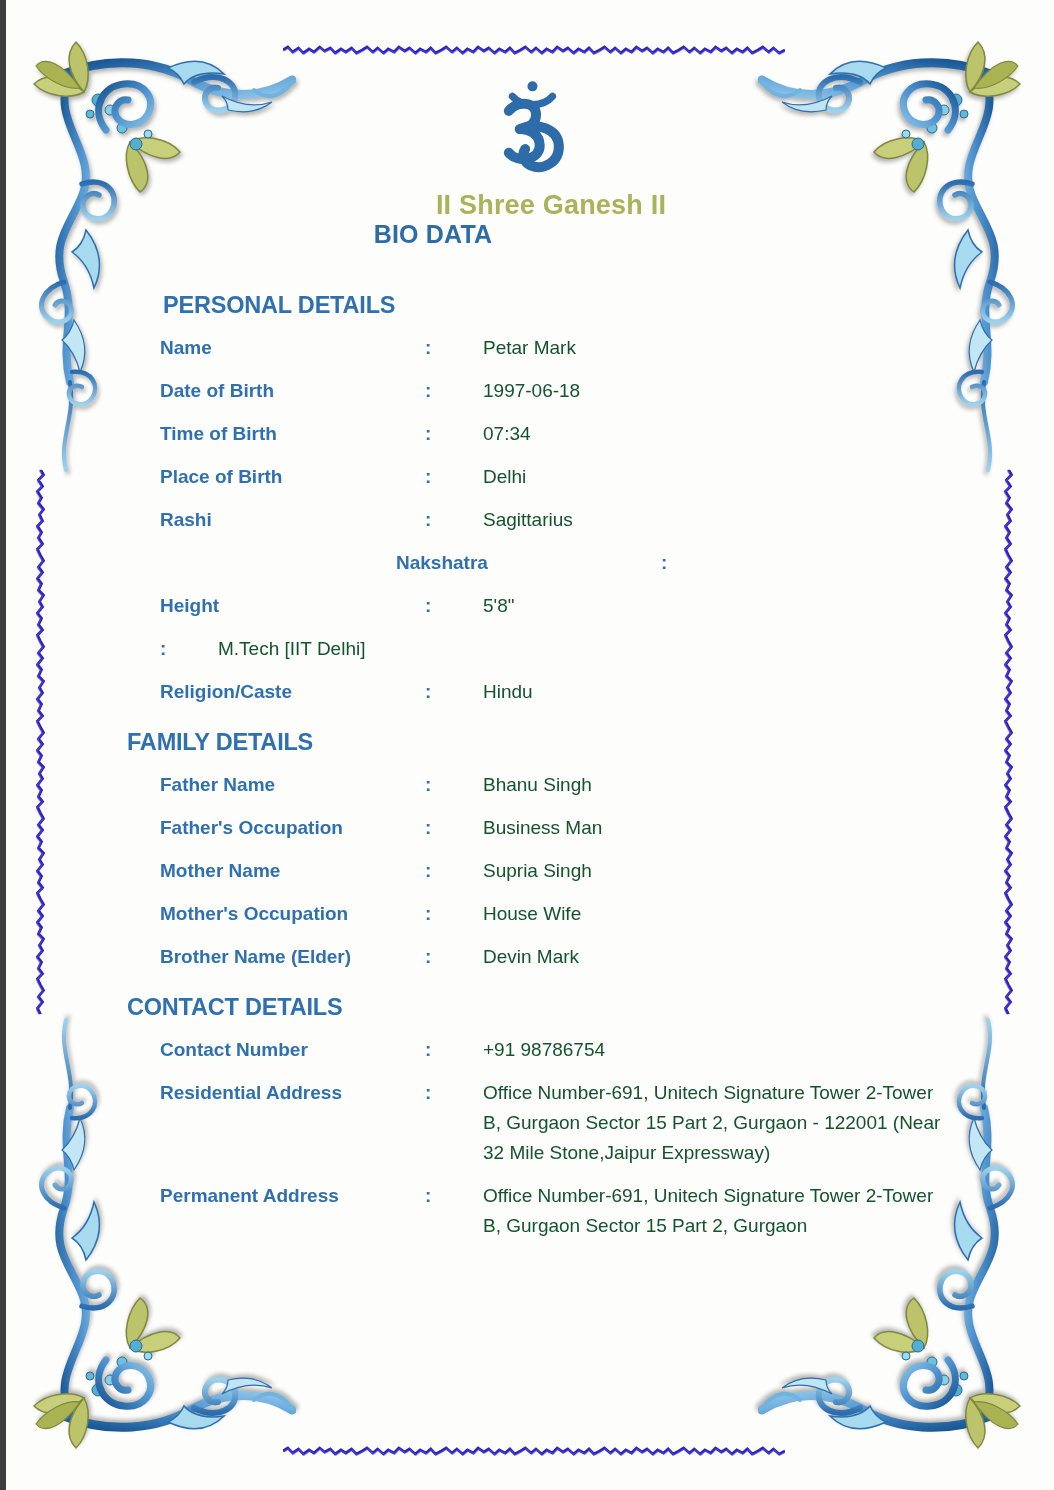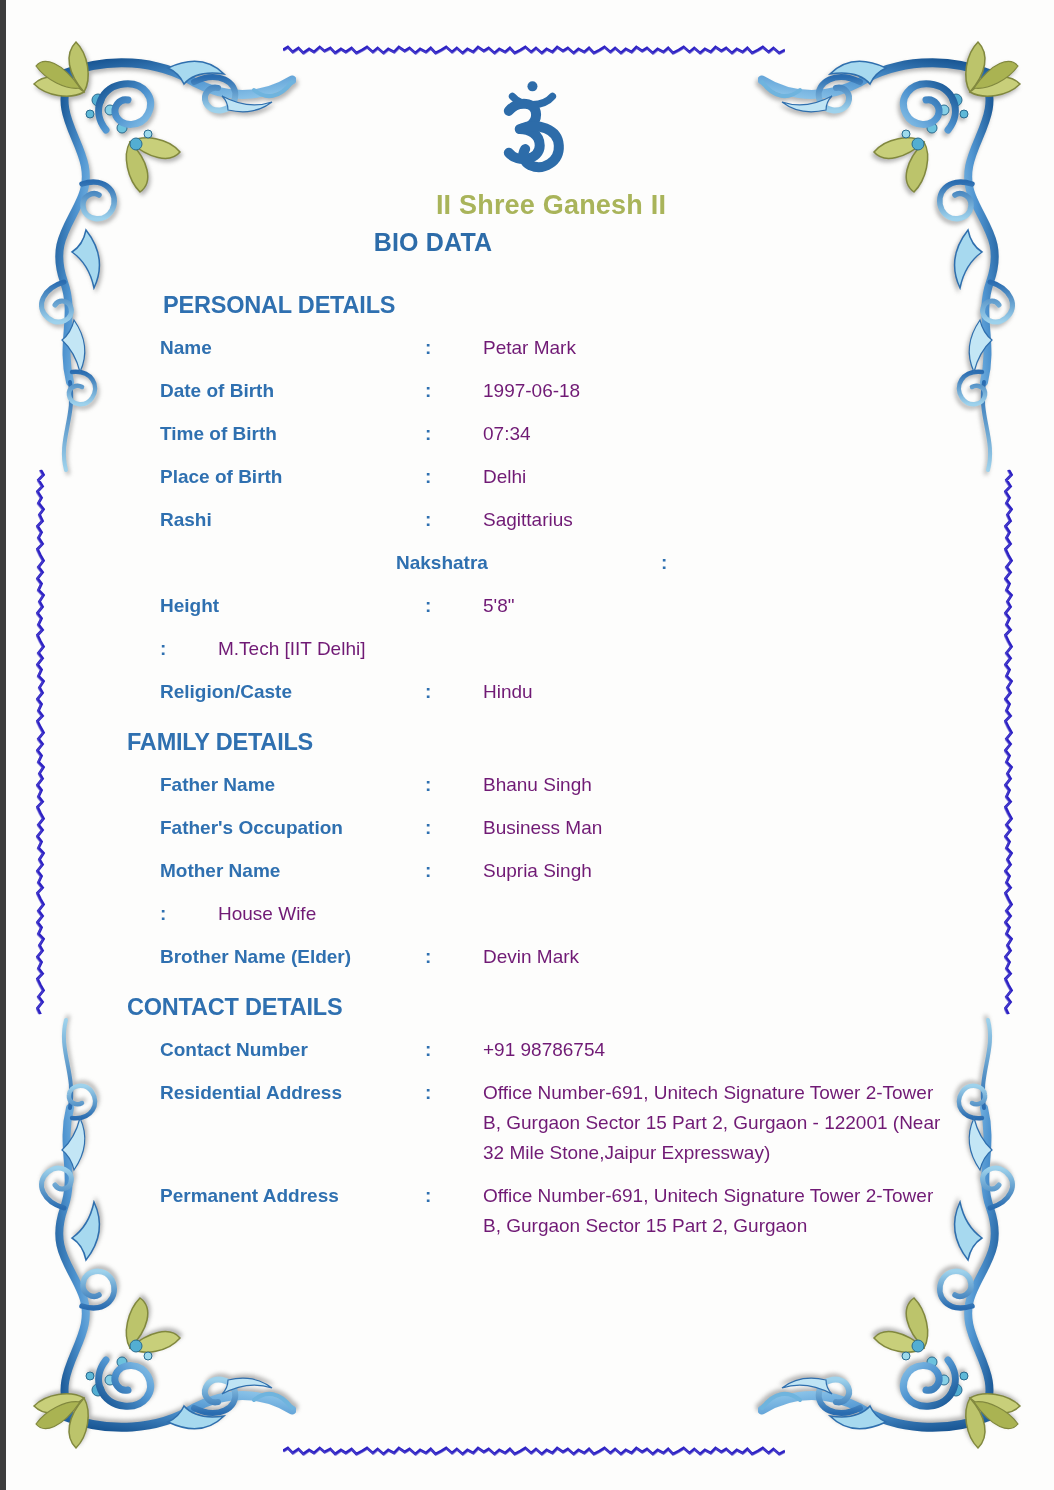--- a/index.html
+++ b/index.html
@@ -27,36 +27,36 @@
   .squiggle.bottom{left:283px;top:1446px;width:502px;height:10px;}
   .squiggle.left{left:-232px;top:737px;width:545px;height:10px;transform:rotate(90deg);}
   .squiggle.right{left:736px;top:737px;width:545px;height:10px;transform:rotate(90deg);}
   
   .om-wrap{position:absolute;left:481px;top:80px;width:92px;height:100px;z-index:2;}
   .subtitle{
     position:absolute;left:0;width:1054px;top:190px;text-align:center;
     font-size:27px;font-weight:bold;color:#a9b45a;z-index:2;letter-spacing:.2px;margin-left:24px;
   }
   .doc-title{
-    position:absolute;left:0;width:866px;top:228px;text-align:center;
+    position:absolute;left:0;width:866px;top:220px;text-align:center;
     font-size:25px;font-weight:bold;color:#2d6ca9;z-index:2;letter-spacing:.2px;
   }
   
   .content{
     position:absolute;left:127px;top:290px;width:828px;z-index:2;
   }
   .section-title{
     margin:20px 0 13px 0;font-size:23.5px;font-weight:bold;color:#2f70b0;
     letter-spacing:-0.2px;line-height:30px;
   }
   .section-title:first-child{margin-top:0;margin-left:36px;}
   .row{display:flex;align-items:flex-start;padding-left:33px;margin-bottom:13px;justify-content:center;}
   .row .lbl{width:265px;flex:0 0 265px;font-size:19px;font-weight:bold;color:#2f70b0;line-height:30px;}
   .row .colon{width:58px;flex:0 0 58px;font-size:19px;font-weight:bold;color:#2f70b0;line-height:30px;}
-  .row .val{flex:1;font-size:19px;font-weight:normal;color:#701a75;line-height:30px;}
+  .row .val{flex:1;font-size:19px;font-weight:normal;color:#14532d;line-height:30px;}
 </style>
 </head>
 <body>
 
 <svg width="0" height="0" style="position:absolute" aria-hidden="true">
   <defs>
     <linearGradient id="vine" x1="0" y1="0" x2="1" y2="1">
       <stop offset="0" stop-color="#14518f"></stop>
       <stop offset="0.55" stop-color="#4f94d0"></stop>
       <stop offset="1" stop-color="#8ec6ea"></stop>
@@ -206,20 +206,21 @@
     <span class="lbl">Father's Occupation</span>
     <span class="colon">:</span>
     <span class="val">Business Man</span>
   </div>
   <div class="row">
     <span class="lbl">Mother Name</span>
     <span class="colon">:</span>
     <span class="val">Supria Singh</span>
   </div>
   <div class="row">
+    <span class="lbl">Mother's Occupation</span>
     <span class="colon">:</span>
     <span class="val">House Wife</span>
   </div>
   <div class="row">
     <span class="lbl">Brother Name (Elder)</span>
     <span class="colon">:</span>
     <span class="val">Devin Mark</span>
   </div>
 
   <div class="section-title">CONTACT DETAILS</div>

